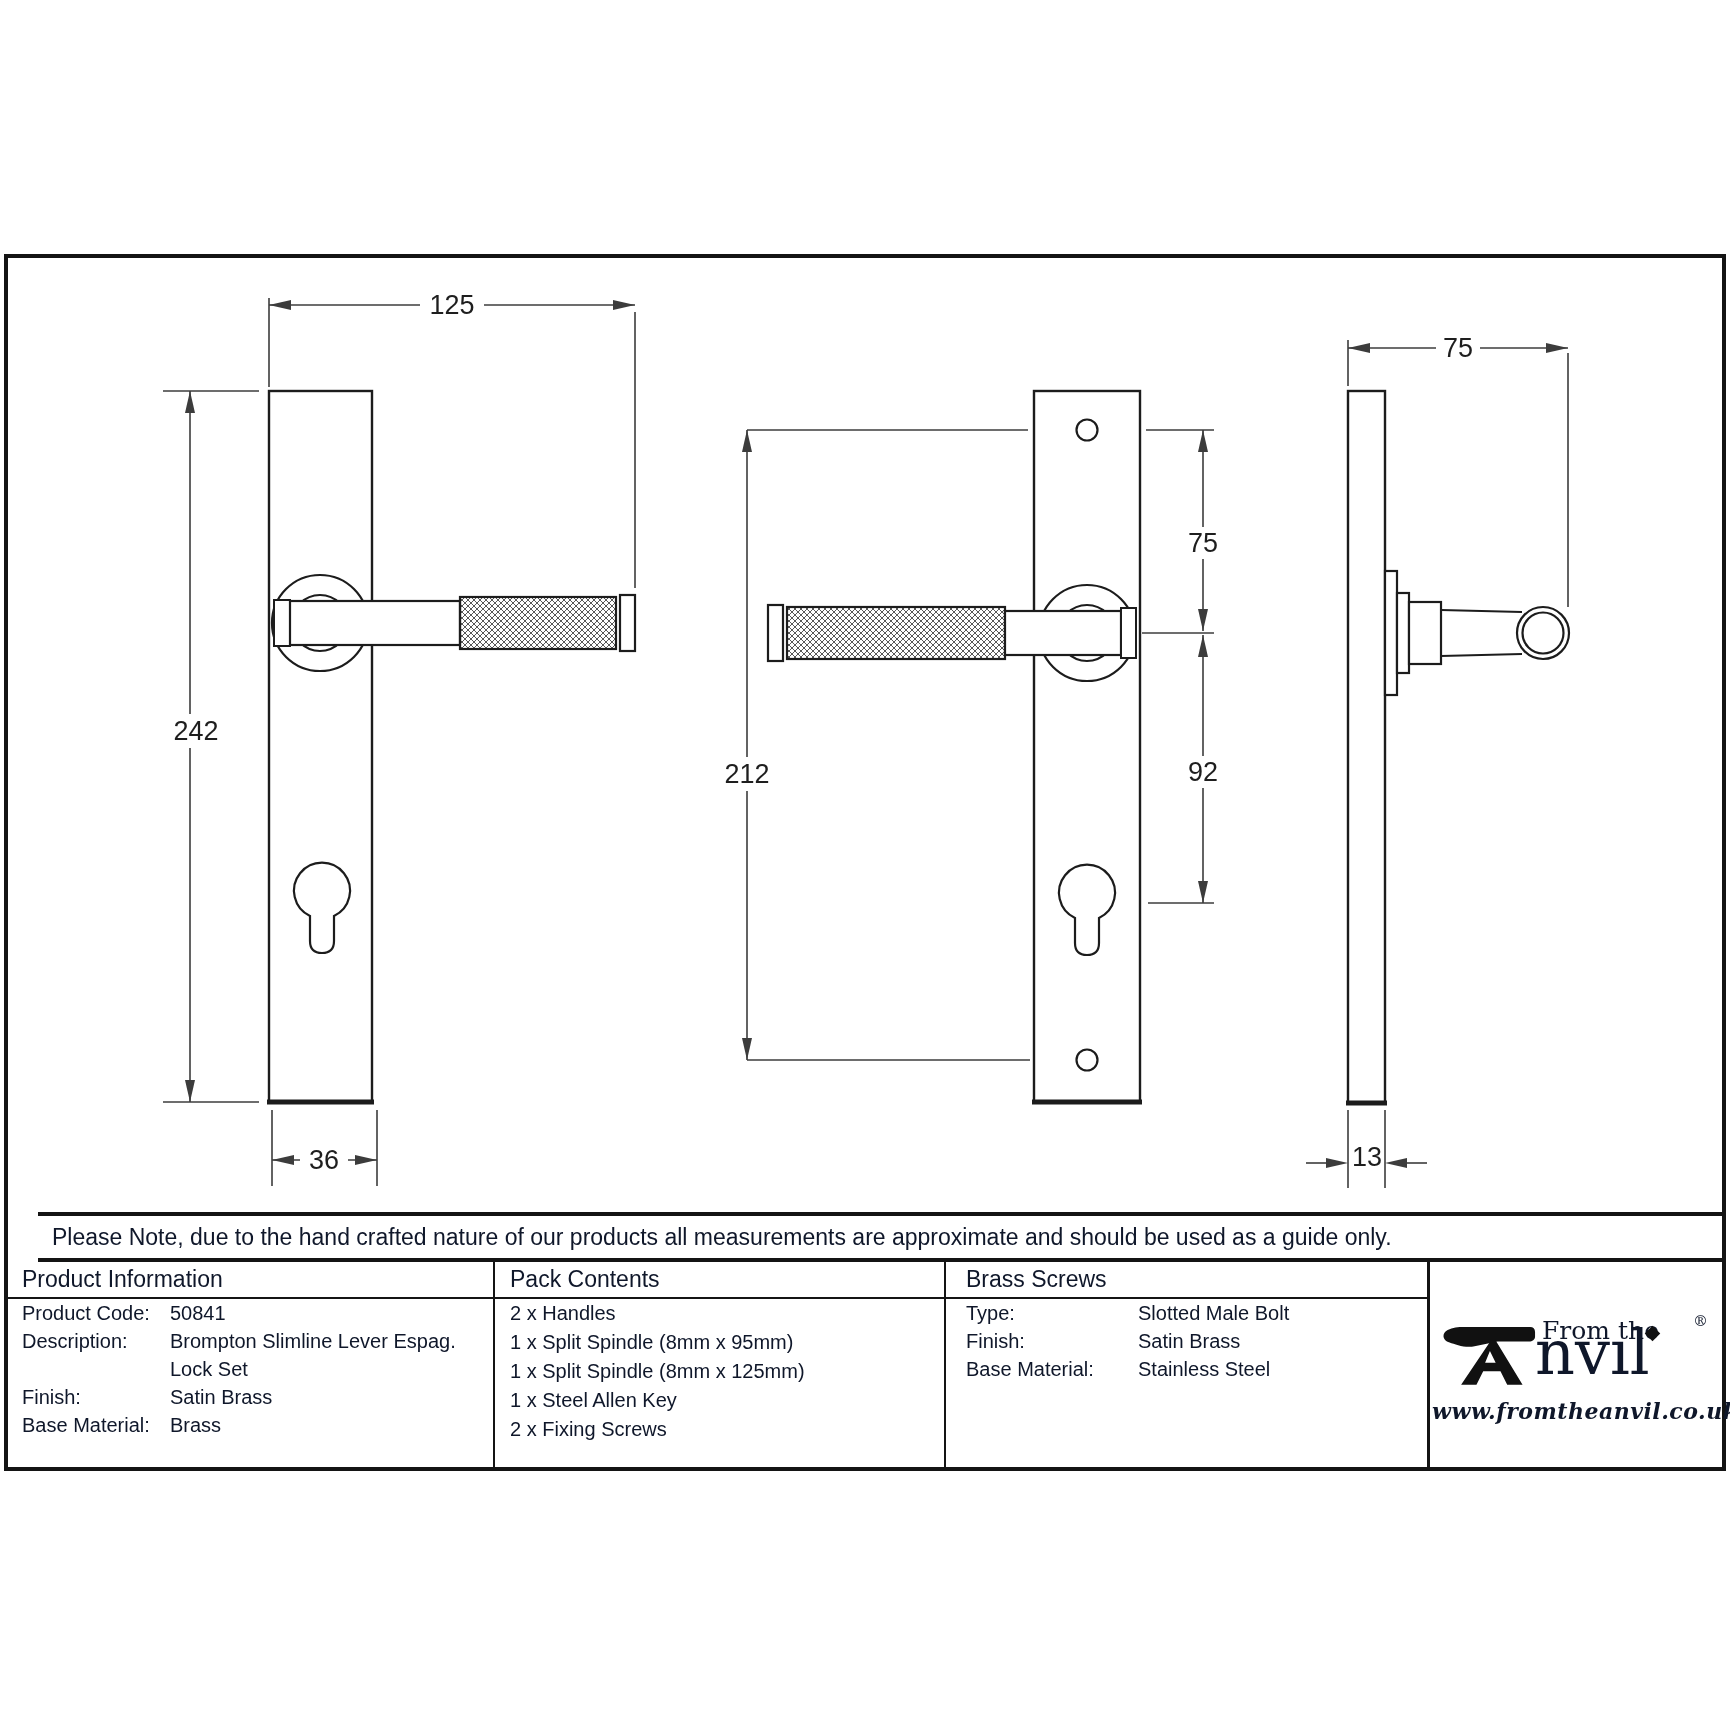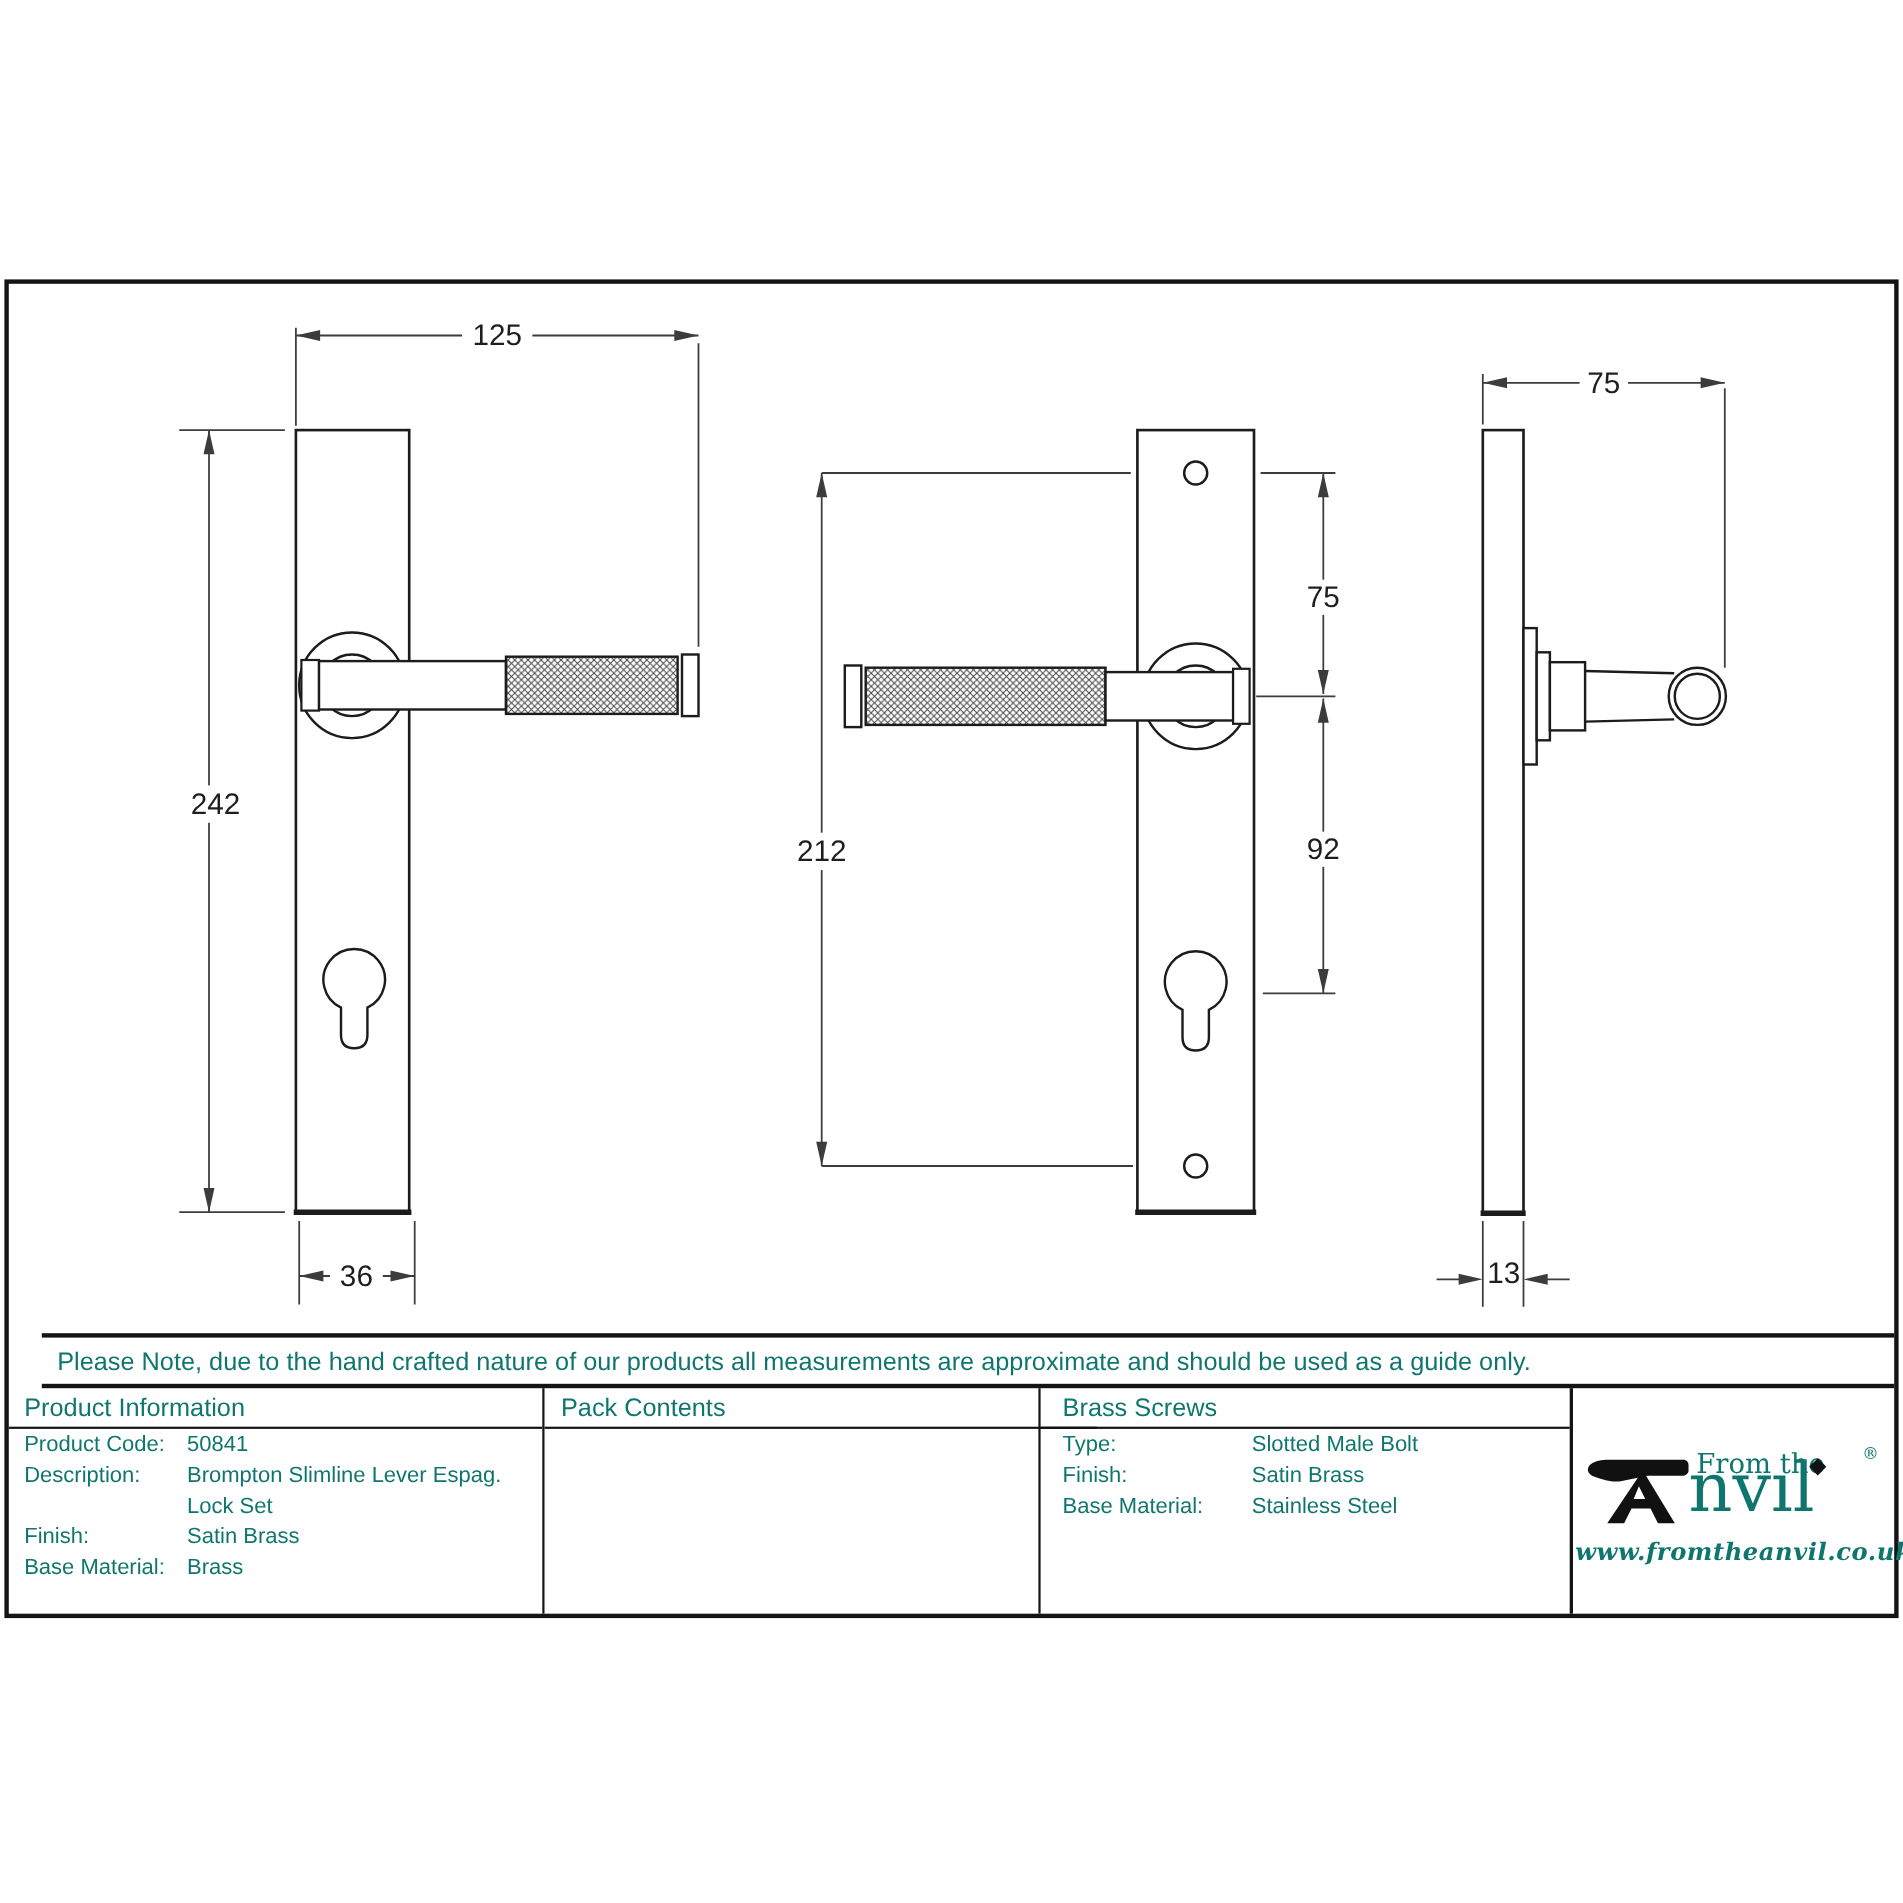--- a/index.html
+++ b/index.html
@@ -1,16 +1,16 @@
 <!DOCTYPE html>
 <html><head>
 <meta charset="utf-8">
 <style>
   html,body{margin:0;padding:0;background:#ffffff;}
-  .sheet{position:relative;width:1730px;height:1730px;background:#fff;font-family:"Liberation Sans",sans-serif;color:#0f766e;overflow:hidden;}
+  .sheet{position:relative;width:1730px;height:1730px;background:#fff;font-family:"Liberation Sans",sans-serif;color:#0f172a;overflow:hidden;}
   .frame{position:absolute;left:4px;top:254px;width:1722px;height:1217px;border:4px solid #141414;box-sizing:border-box;}
   .svg-area{position:absolute;left:0;top:0;width:1714px;height:954px;}
   .note-row{position:absolute;left:0;right:0;top:954px;height:50px;border-top:4px solid #141414;border-bottom:4px solid #141414;box-sizing:border-box;margin-left:30px;}
   .note-row .note-text{font-size:23px;line-height:42px;padding-left:14px;white-space:nowrap;}
   .spec-table{position:absolute;left:0;right:0;top:1004px;height:205px;}
   .col{position:absolute;top:0;bottom:0;box-sizing:border-box;}
   .col1{left:0;width:485px;}
   .col2{left:485px;width:504px;border-left:2px solid #141414;}
   .col3{left:936px;width:483px;border-left:2px solid #141414;}
   .col4{left:1419px;right:0;border-left:3px solid #141414;}
@@ -192,20 +192,27 @@
           </div>
           <div class="kv">
             <div>Base Material:</div>
             <div class="val">Brass</div>
           </div>
         </div>
       </div>
 
       <div class="col col2">
         <div class="cell-header">Pack Contents</div>
+        <div class="cell-body list">
+          <div>2 x Handles</div>
+          <div>1 x Split Spindle (8mm x 95mm)</div>
+          <div>1 x Split Spindle (8mm x 125mm)</div>
+          <div>1 x Steel Allen Key</div>
+          <div>2 x Fixing Screws</div>
+        </div>
       </div>
 
       <div class="col col3">
         <div class="cell-header">Brass Screws</div>
         <div class="cell-body">
           <div class="kv">
             <div>Type:</div>
             <div class="val">Slotted Male Bolt</div>
           </div>
           <div class="kv">

